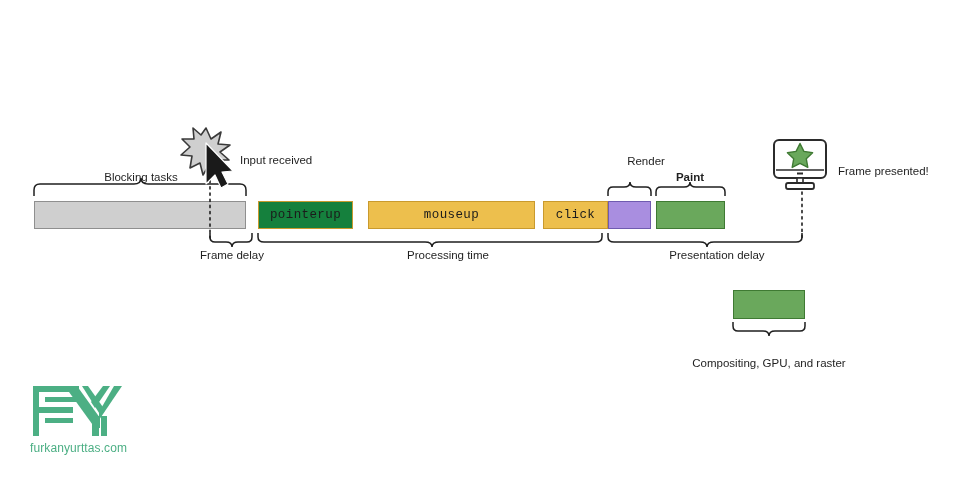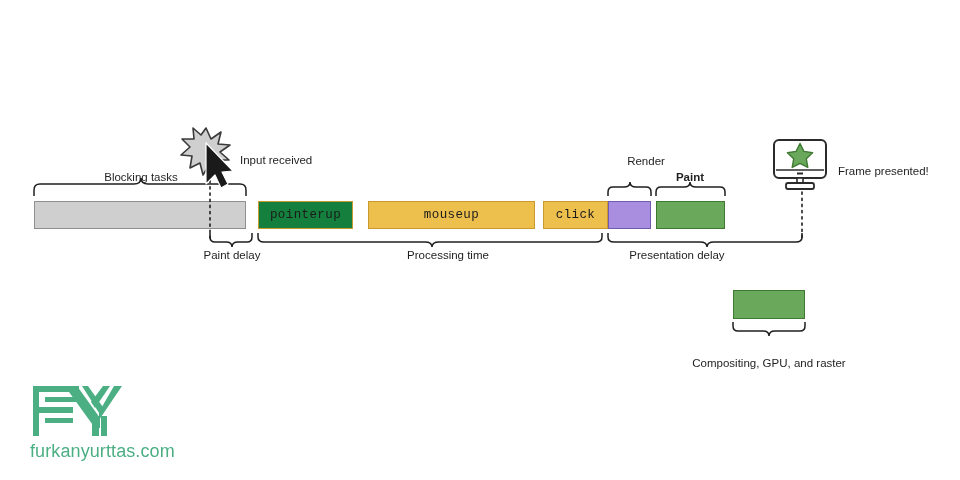--- a/index.html
+++ b/index.html
@@ -59,21 +59,21 @@
     left: 0; top: 0;
     width: 960px;
     height: 480px;
     overflow: visible;
     pointer-events: none;
   }
   #logo-url {
     position: absolute;
     left: 30px;
     top: 441px;
-    font-size: 18px;
+    font-size: 12px;
     font-family: "Liberation Sans", sans-serif;
     letter-spacing: .1px;
     white-space: nowrap;
   }
 </style>
 </head>
 <body>
 
 <div id="stage">
 
@@ -153,23 +153,23 @@
 
       <rect x="92" y="416" width="7" height="20" fill="#4caf84"></rect>
       <rect x="101" y="416" width="6" height="20" fill="#4caf84"></rect>
     </g>
   </svg>
 
   <div class="txt center" id="lbl-blocking" style="left: 141px; top: 172px;">Blocking tasks</div>
   <div class="txt center" id="lbl-render" style="left: 630px; top: 156px; margin-left: 16px;">Render</div>
   <div class="txt center" id="lbl-paint" style="left: 690px; top: 172px; font-weight: bold;">Paint</div>
 
-  <div class="txt center" id="lbl-inputdelay" style="left: 232px; top: 250px;">Paint delay</div>
+  <div class="txt center" id="lbl-inputdelay" style="left: 232px; top: 250px;">Frame delay</div>
   <div class="txt center" id="lbl-processing" style="left: 432px; top: 250px; margin-left: 16px;">Processing time</div>
-  <div class="txt center" id="lbl-presentation" style="left: 677px; top: 250px;">Presentation delay</div>
+  <div class="txt center" id="lbl-presentation" style="left: 717px; top: 250px;">Presentation delay</div>
   <div class="txt center" id="lbl-compositing" style="left: 769px; top: 358px;">Compositing, GPU, and raster</div>
 
   <div class="txt" id="lbl-inputreceived" style="left: 240px; top: 155px; text-align: right;">Input received</div>
   <div class="txt" id="lbl-framepresented" style="left: 838px; top: 166px;">Frame presented!</div>
 
   <div id="logo-url" style="color: rgb(76, 175, 132);">furkanyurttas.com</div>
 
 </div>
 
 </body></html>

